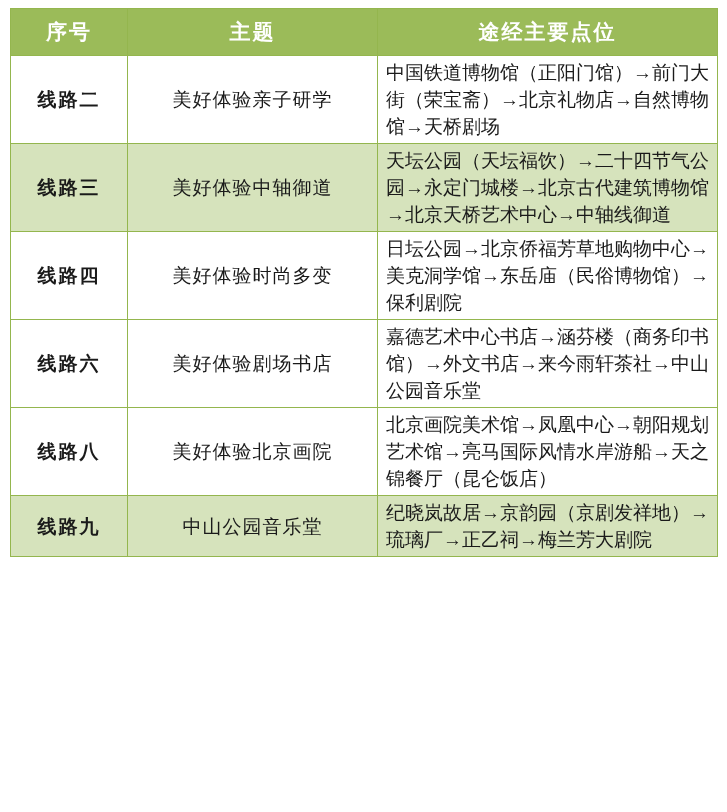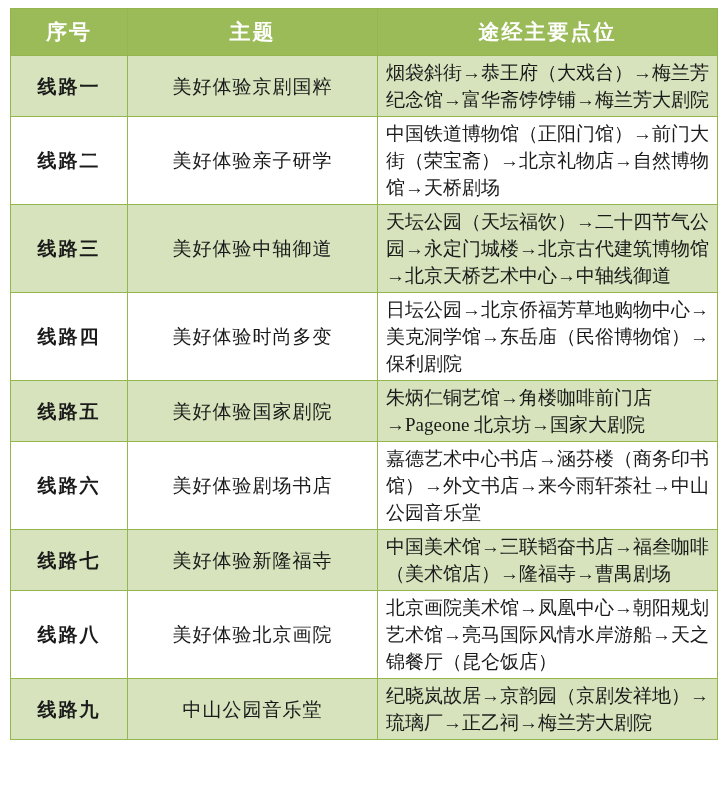--- a/index.html
+++ b/index.html
@@ -74,54 +74,39 @@
 <div class="page">
   <table class="route-table">
     <thead>
       <tr>
         <th class="col-route">序号</th>
         <th class="col-theme">主题</th>
         <th class="col-stops">途经主要点位</th>
       </tr>
     </thead>
     <tbody>
-        <tr class="alt">
-          <td class="col-route">线路一</td>
-          <td class="col-theme">美好体验京剧国粹</td>
-          <td class="col-stops">烟袋斜街→恭王府（大戏台）→梅兰芳纪念馆→富华斋饽饽铺→梅兰芳大剧院</td>
-        </tr>
         <tr>
           <td class="col-route">线路二</td>
           <td class="col-theme">美好体验亲子研学</td>
           <td class="col-stops">中国铁道博物馆（正阳门馆）→前门大街（荣宝斋）→北京礼物店→自然博物馆→天桥剧场</td>
         </tr>
         <tr class="alt">
           <td class="col-route">线路三</td>
           <td class="col-theme">美好体验中轴御道</td>
           <td class="col-stops">天坛公园（天坛福饮）→二十四节气公园→永定门城楼→北京古代建筑博物馆→北京天桥艺术中心→中轴线御道</td>
         </tr>
         <tr>
           <td class="col-route">线路四</td>
           <td class="col-theme">美好体验时尚多变</td>
           <td class="col-stops">日坛公园→北京侨福芳草地购物中心→美克洞学馆→东岳庙（民俗博物馆）→保利剧院</td>
         </tr>
-        <tr class="alt">
-          <td class="col-route">线路五</td>
-          <td class="col-theme">美好体验国家剧院</td>
-          <td class="col-stops">朱炳仁铜艺馆→角楼咖啡前门店→Pageone 北京坊→国家大剧院</td>
-        </tr>
         <tr>
           <td class="col-route">线路六</td>
           <td class="col-theme">美好体验剧场书店</td>
           <td class="col-stops">嘉德艺术中心书店→涵芬楼（商务印书馆）→外文书店→来今雨轩茶社→中山公园音乐堂</td>
-        </tr>
-        <tr class="alt">
-          <td class="col-route">线路七</td>
-          <td class="col-theme">美好体验新隆福寺</td>
-          <td class="col-stops">中国美术馆→三联韬奋书店→福叁咖啡（美术馆店）→隆福寺→曹禺剧场</td>
         </tr>
         <tr>
           <td class="col-route">线路八</td>
           <td class="col-theme">美好体验北京画院</td>
           <td class="col-stops">北京画院美术馆→凤凰中心→朝阳规划艺术馆→亮马国际风情水岸游船→天之锦餐厅（昆仑饭店）</td>
         </tr>
         <tr class="alt">
           <td class="col-route">线路九</td>
           <td class="col-theme">中山公园音乐堂</td>
           <td class="col-stops">纪晓岚故居→京韵园（京剧发祥地）→琉璃厂→正乙祠→梅兰芳大剧院</td>

